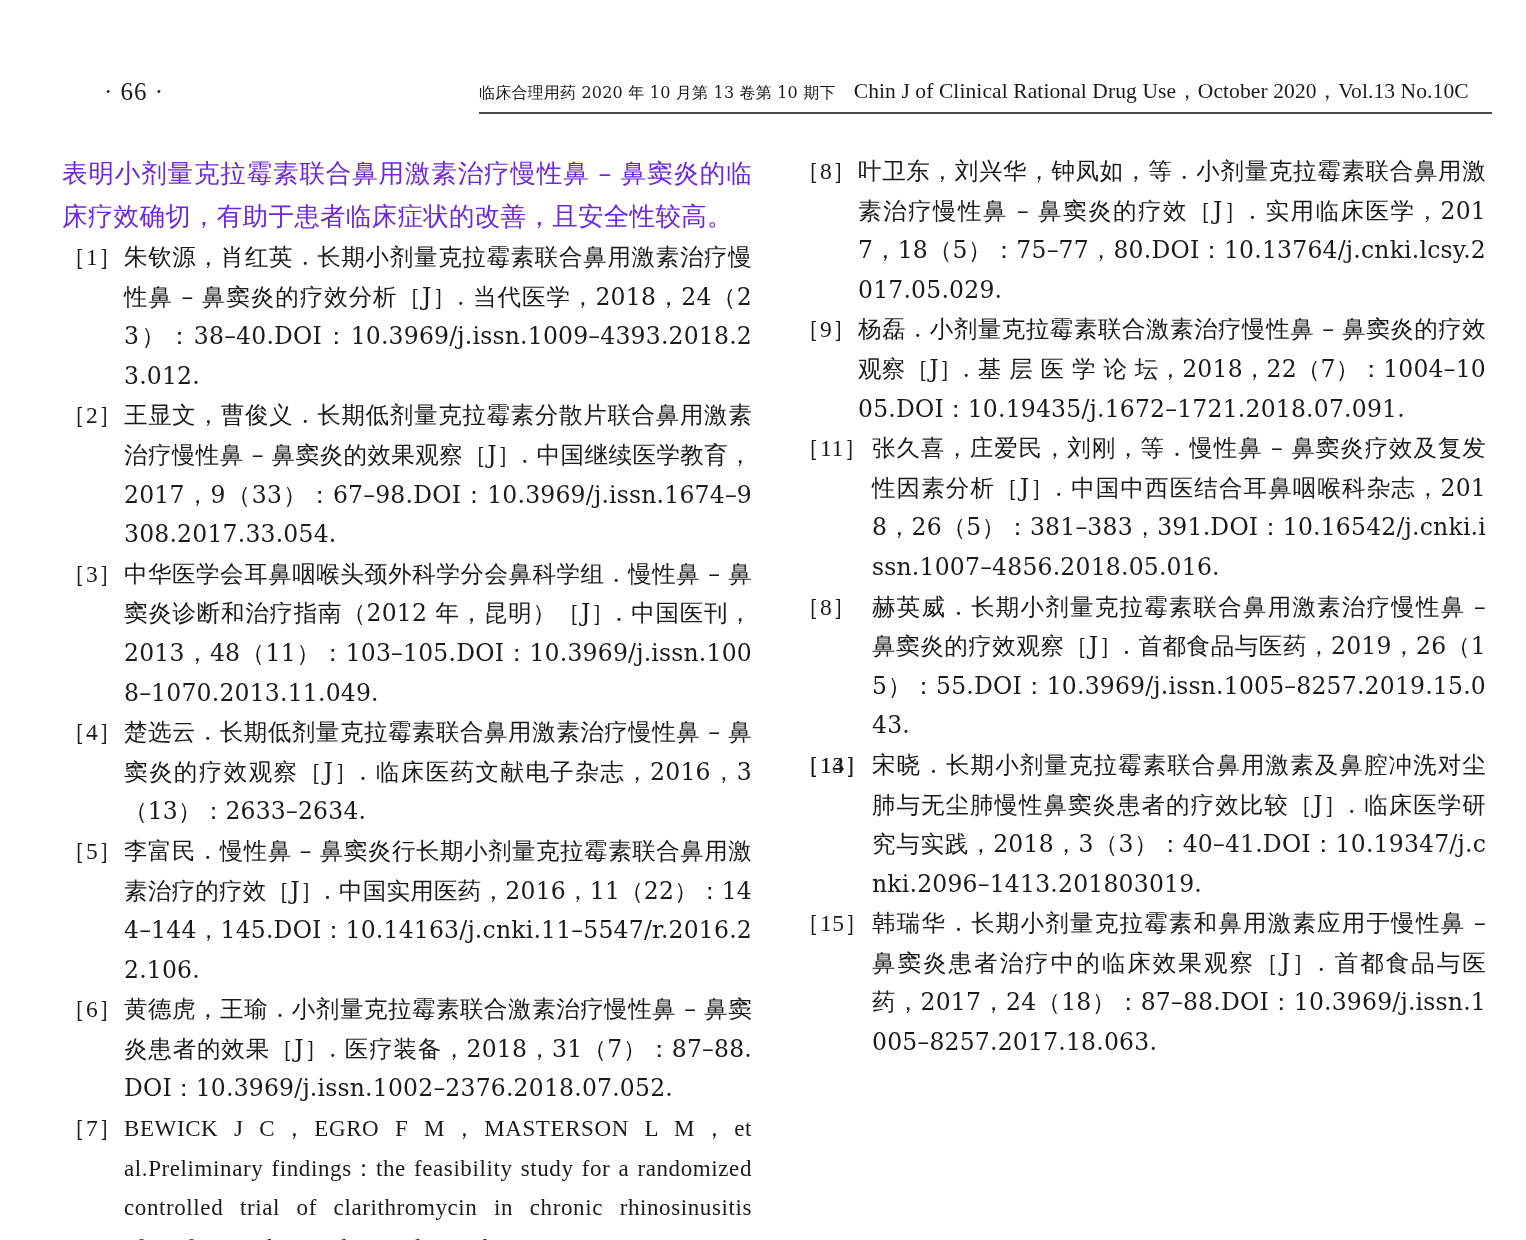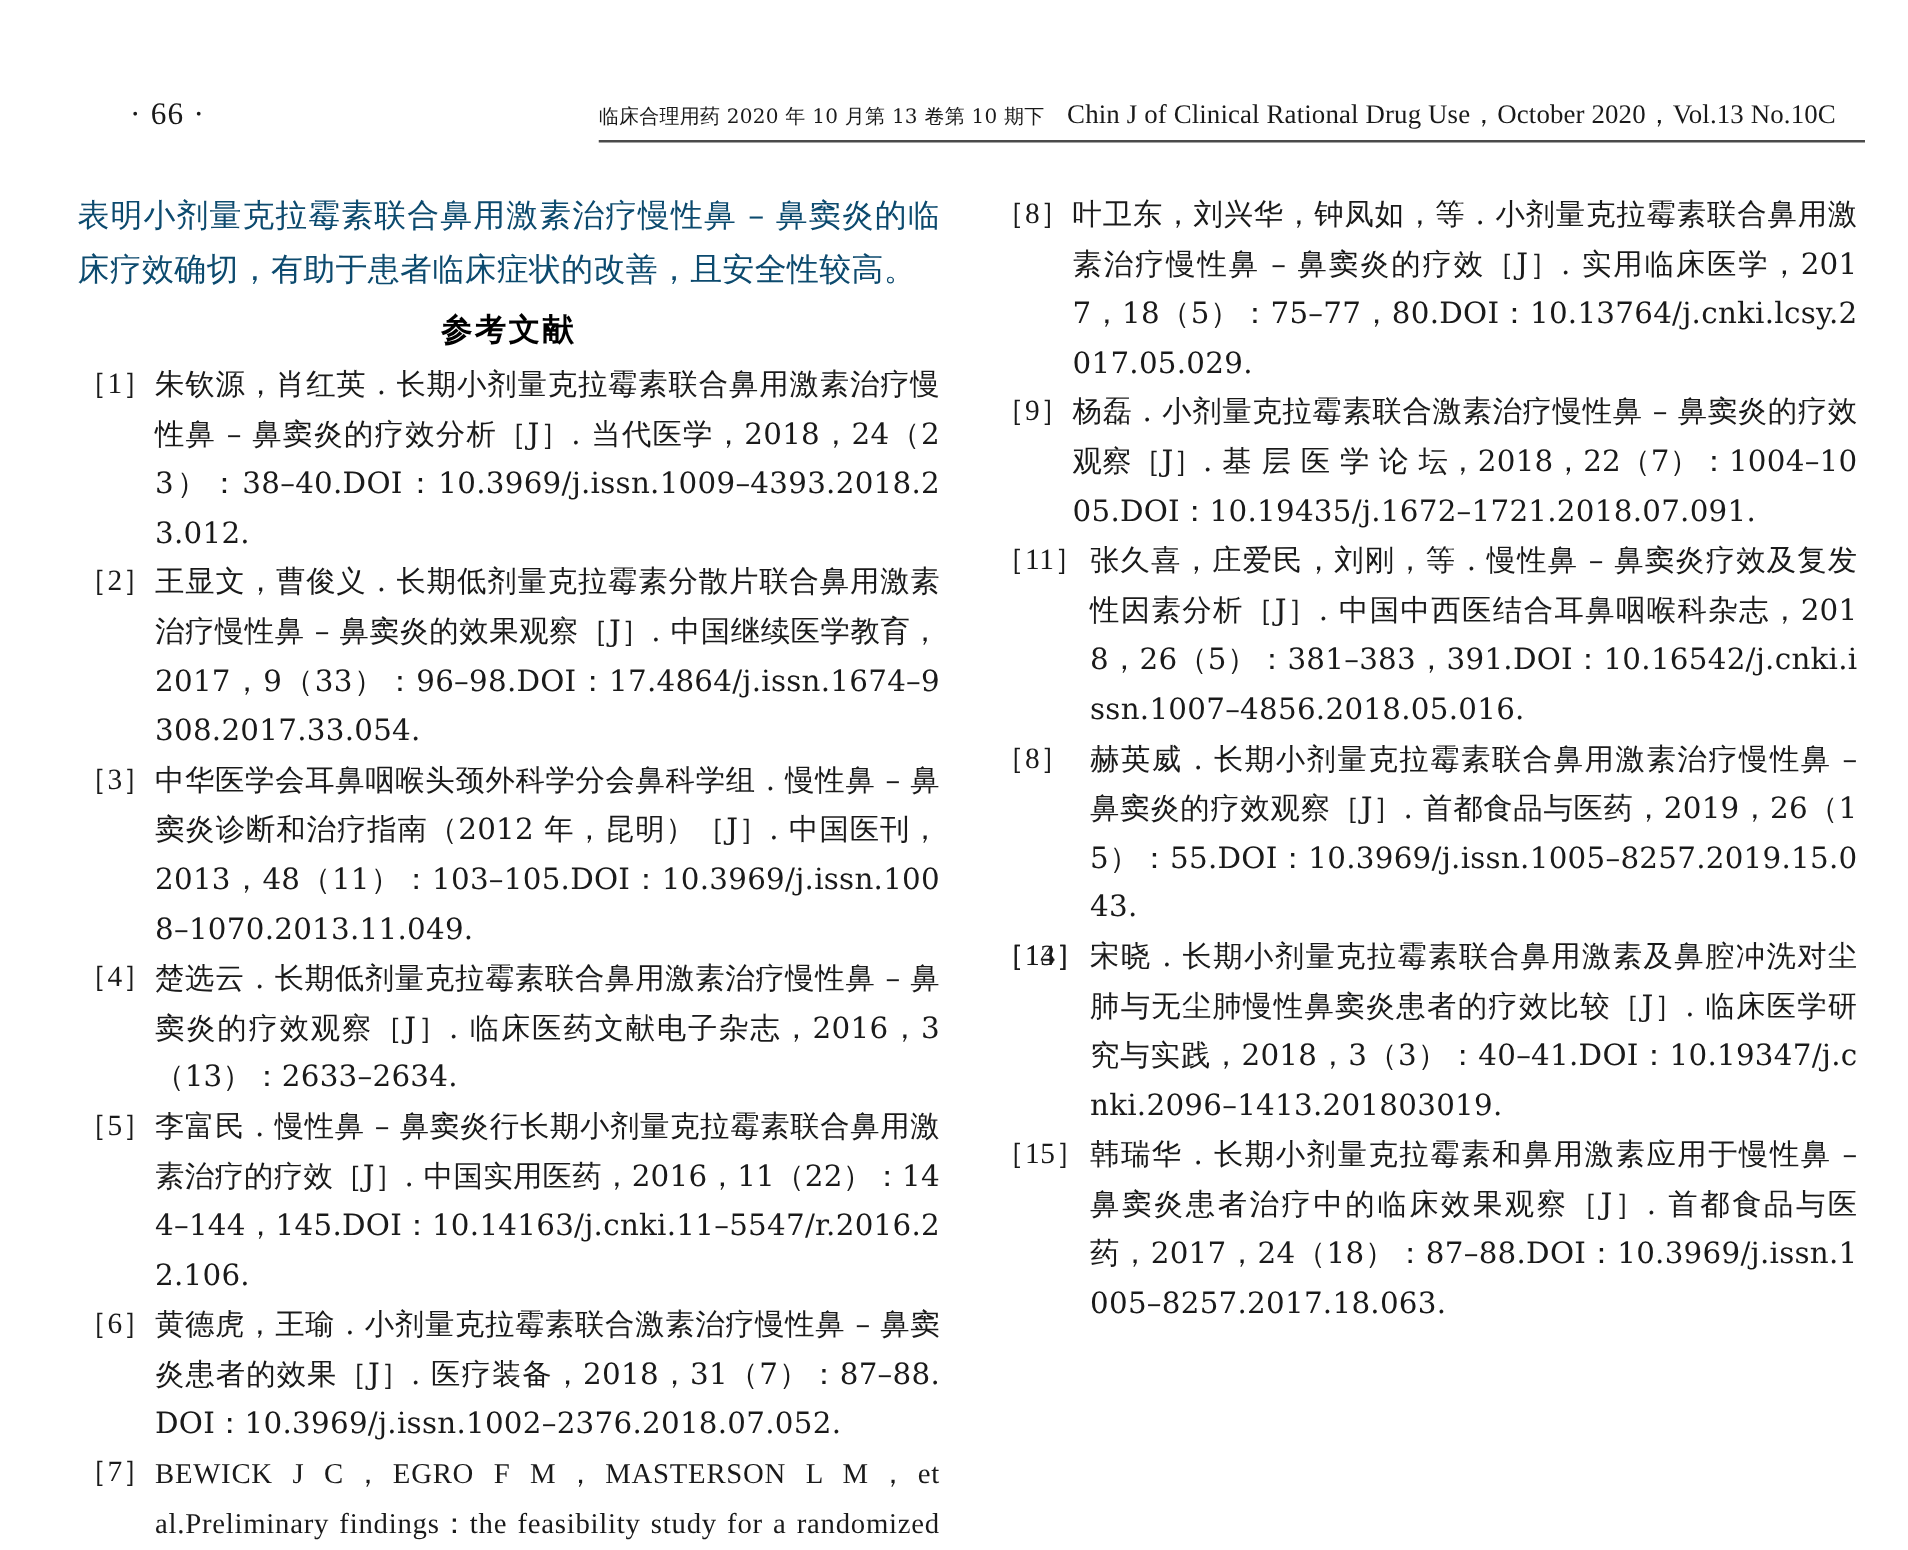--- a/index.html
+++ b/index.html
@@ -71,21 +71,21 @@
     width: 690px;
   }
   .col-left  { left: 62px; }
   .col-right { left: 796px; }
 
   
   .para {
     font-family: "DejaVu Serif", "Liberation Serif", serif;
     font-size: 25.5px;
     line-height: 43px;
-    color: #0c4a6e;
+    color: #6d28d9;
     text-align: justify;
     text-justify: inter-ideograph;
     letter-spacing: 0.3px;
   }
 
   
   .sec-title {
     text-align: center;
     font-family: "DejaVu Sans", "Liberation Sans", sans-serif;
     font-weight: bold;
@@ -138,24 +138,23 @@
 <div class="runhead">
   <div class="folio">· 66 ·</div>
   <div class="runhead-text">
     <span class="cn">临床合理用药 2020 年 10 月第 13 卷第 10 期下</span><span class="gap"></span><span class="en">Chin J of Clinical Rational Drug Use，October 2020，Vol.13 No.10C</span>
   </div>
   <div class="runhead-rule"></div>
 </div>
 
 <div class="col col-left">
   <div class="para">表明小剂量克拉霉素联合鼻用激素治疗慢性鼻 – 鼻窦炎的临床疗效确切，有助于患者临床症状的改善，且安全性较高。</div>
-  <div class="sec-title">参考文献</div>
   <div class="reflist" id="ref-list-left">
       <div class="refitem"><span class="refnum">［1］</span><span>朱钦源，肖红英 . 长期小剂量克拉霉素联合鼻用激素治疗慢性鼻 – 鼻窦炎的疗效分析［J］. 当代医学，2018，24（23）：38–40.DOI：10.3969/j.issn.1009–4393.2018.23.012.</span></div>
-      <div class="refitem"><span class="refnum">［2］</span><span>王显文，曹俊义 . 长期低剂量克拉霉素分散片联合鼻用激素治疗慢性鼻 – 鼻窦炎的效果观察［J］. 中国继续医学教育，2017，9（33）：96–98.DOI：17.4864/j.issn.1674–9308.2017.33.054.</span></div>
+      <div class="refitem"><span class="refnum">［2］</span><span>王显文，曹俊义 . 长期低剂量克拉霉素分散片联合鼻用激素治疗慢性鼻 – 鼻窦炎的效果观察［J］. 中国继续医学教育，2017，9（33）：67–98.DOI：10.3969/j.issn.1674–9308.2017.33.054.</span></div>
       <div class="refitem"><span class="refnum">［3］</span><span>中华医学会耳鼻咽喉头颈外科学分会鼻科学组 . 慢性鼻 – 鼻窦炎诊断和治疗指南（2012 年，昆明）［J］. 中国医刊，2013，48（11）：103–105.DOI：10.3969/j.issn.1008–1070.2013.11.049.</span></div>
       <div class="refitem"><span class="refnum">［4］</span><span>楚选云 . 长期低剂量克拉霉素联合鼻用激素治疗慢性鼻 – 鼻窦炎的疗效观察［J］. 临床医药文献电子杂志，2016，3（13）：2633–2634.</span></div>
       <div class="refitem"><span class="refnum">［5］</span><span>李富民 . 慢性鼻 – 鼻窦炎行长期小剂量克拉霉素联合鼻用激素治疗的疗效［J］. 中国实用医药，2016，11（22）：144–144，145.DOI：10.14163/j.cnki.11–5547/r.2016.22.106.</span></div>
       <div class="refitem"><span class="refnum">［6］</span><span>黄德虎，王瑜 . 小剂量克拉霉素联合激素治疗慢性鼻 – 鼻窦炎患者的效果［J］. 医疗装备，2018，31（7）：87–88.DOI：10.3969/j.issn.1002–2376.2018.07.052.</span></div>
       <div class="refitem en-ref"><span class="refnum">［7］</span><span>BEWICK J C，EGRO F M，MASTERSON L M，et al.Preliminary findings：the feasibility study for a randomized controlled trial of clarithromycin in chronic rhinosinusitis［J］.Otolaryngol Head Neck Surg，2014，151（1_suppl）：P125.DOI：10.1177/0194599814541627a300.</span></div>
     </div>
 </div>
 
 <div class="col col-right">
   <div class="reflist" id="ref-list-right">

